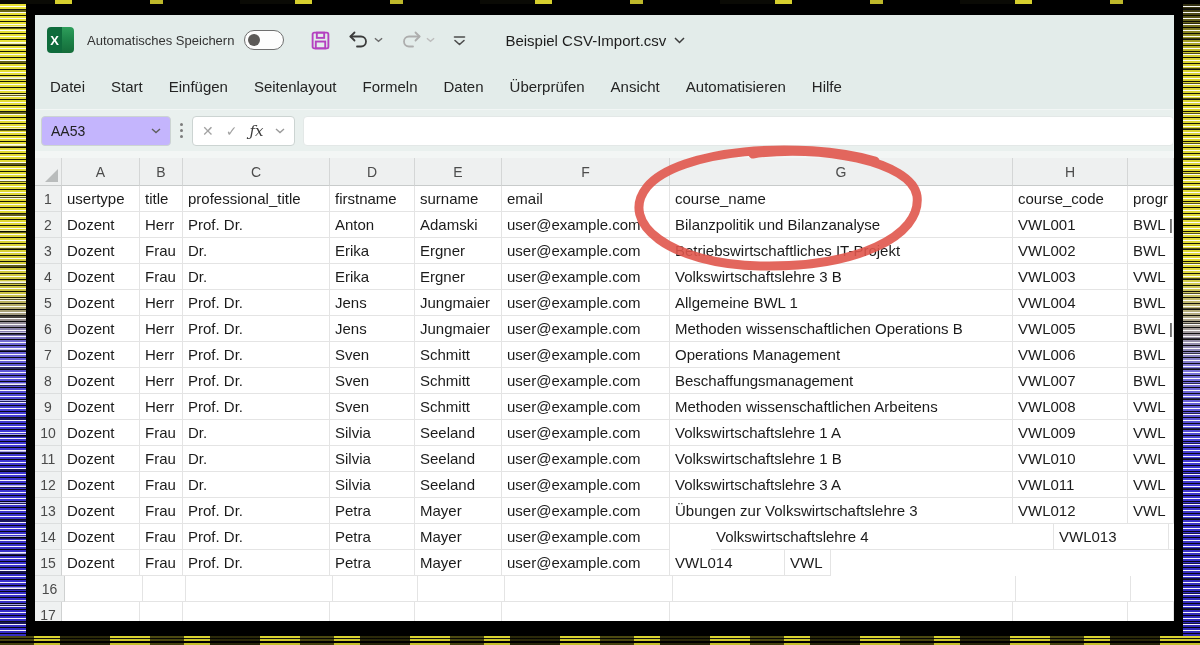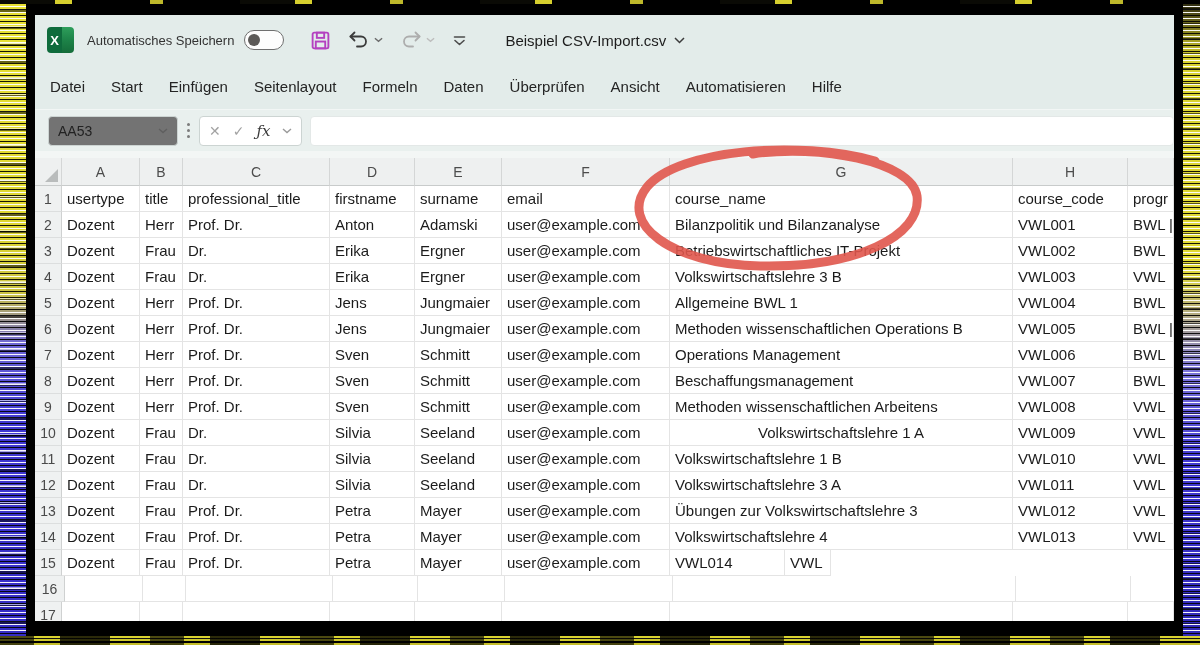--- a/index.html
+++ b/index.html
@@ -50,21 +50,21 @@
   .qat-icon { margin-left:22px; flex:none; display:flex; align-items:center; }
   .qat-icon + .qat-icon { margin-left:17px; }
   .doc-title { margin-left:38px; font-size:15px; color:#1d1d1d; display:flex; align-items:center; gap:8px; }
 
   
   .menubar { height:44px; background:#e3ecea; display:flex; align-items:center; padding-left:2px; }
   .menu-item { font-size:15px; color:#242424; padding:0 13px; line-height:44px; cursor:default; }
 
   
   .formula-row { height:42px; background:#e9f0ee; display:flex; align-items:center; border-top:1px solid #f2f6f5; }
-  .name-box { width:130px; height:30px; background:#737373; border:1px solid #ccd4d2; border-radius:4px; margin-left:13px; display:flex; align-items:center; padding:0 9px; flex:none; }
+  .name-box { width:130px; height:30px; background:#c4b5fd; border:1px solid #ccd4d2; border-radius:4px; margin-left:6px; display:flex; align-items:center; padding:0 9px; flex:none; }
   .name-box .nb-text { font-size:14px; color:#222; flex:1; }
   .dots { display:flex; flex-direction:column; gap:3px; margin:0 9px; flex:none; }
   .dots i { width:3px; height:3px; border-radius:50%; background:#7c7c7c; }
   .fn-group { height:30px; background:#fff; border:1px solid #ccd4d2; border-radius:4px; display:flex; align-items:center; padding:0 9px; gap:12px; flex:none; }
   .fn-x { color:#a2a2a2; font-size:14px; }
   .fn-check { color:#a2a2a2; font-size:14px; }
   .fn-fx { color:#3c3c3c; font-size:15px; font-style:italic; font-family:"DejaVu Serif", serif; }
   .formula-input { flex:1; height:30px; background:#fff; border:1px solid #e3e8e7; border-radius:4px; margin-left:8px; margin-right:0; }
 
   .gap-strip { height:7px; background:#f3f6f5; }
@@ -307,21 +307,21 @@
           <div class="g-cell" style="width: 46px;">VWL</div>
         </div>
         <div class="g-row">
           <div class="g-rn" style="width: 27px;">10</div>
           <div class="g-cell" style="width: 78px;">Dozent</div>
           <div class="g-cell" style="width: 43px;">Frau</div>
           <div class="g-cell" style="width: 147px;">Dr.</div>
           <div class="g-cell" style="width: 85px;">Silvia</div>
           <div class="g-cell" style="width: 87px;">Seeland</div>
           <div class="g-cell" style="width: 168px;">user@example.com</div>
-          <div class="g-cell" style="width: 343px; text-align: center;">Volkswirtschaftslehre 1 A</div>
+          <div class="g-cell" style="width: 343px;">Volkswirtschaftslehre 1 A</div>
           <div class="g-cell" style="width: 115px;">VWL009</div>
           <div class="g-cell" style="width: 46px;">VWL</div>
         </div>
         <div class="g-row">
           <div class="g-rn" style="width: 27px;">11</div>
           <div class="g-cell" style="width: 78px;">Dozent</div>
           <div class="g-cell" style="width: 43px;">Frau</div>
           <div class="g-cell" style="width: 147px;">Dr.</div>
           <div class="g-cell" style="width: 85px;">Silvia</div>
           <div class="g-cell" style="width: 87px;">Seeland</div>
@@ -355,21 +355,21 @@
           <div class="g-cell" style="width: 46px;">VWL</div>
         </div>
         <div class="g-row">
           <div class="g-rn" style="width: 27px;">14</div>
           <div class="g-cell" style="width: 78px;">Dozent</div>
           <div class="g-cell" style="width: 43px;">Frau</div>
           <div class="g-cell" style="width: 147px;">Prof. Dr.</div>
           <div class="g-cell" style="width: 85px;">Petra</div>
           <div class="g-cell" style="width: 87px;">Mayer</div>
           <div class="g-cell" style="width: 168px;">user@example.com</div>
-          <div class="g-cell" style="width: 343px;">Volkswirtschaftslehre 4</div>
+          <div class="g-cell" style="width: 343px; margin-left: 41px;">Volkswirtschaftslehre 4</div>
           <div class="g-cell" style="width: 115px;">VWL013</div>
           <div class="g-cell" style="width: 46px;">VWL</div>
         </div>
         <div class="g-row">
           <div class="g-rn" style="width: 27px;">15</div>
           <div class="g-cell" style="width: 78px;">Dozent</div>
           <div class="g-cell" style="width: 43px;">Frau</div>
           <div class="g-cell" style="width: 147px;">Prof. Dr.</div>
           <div class="g-cell" style="width: 85px;">Petra</div>
           <div class="g-cell" style="width: 87px;">Mayer</div>

